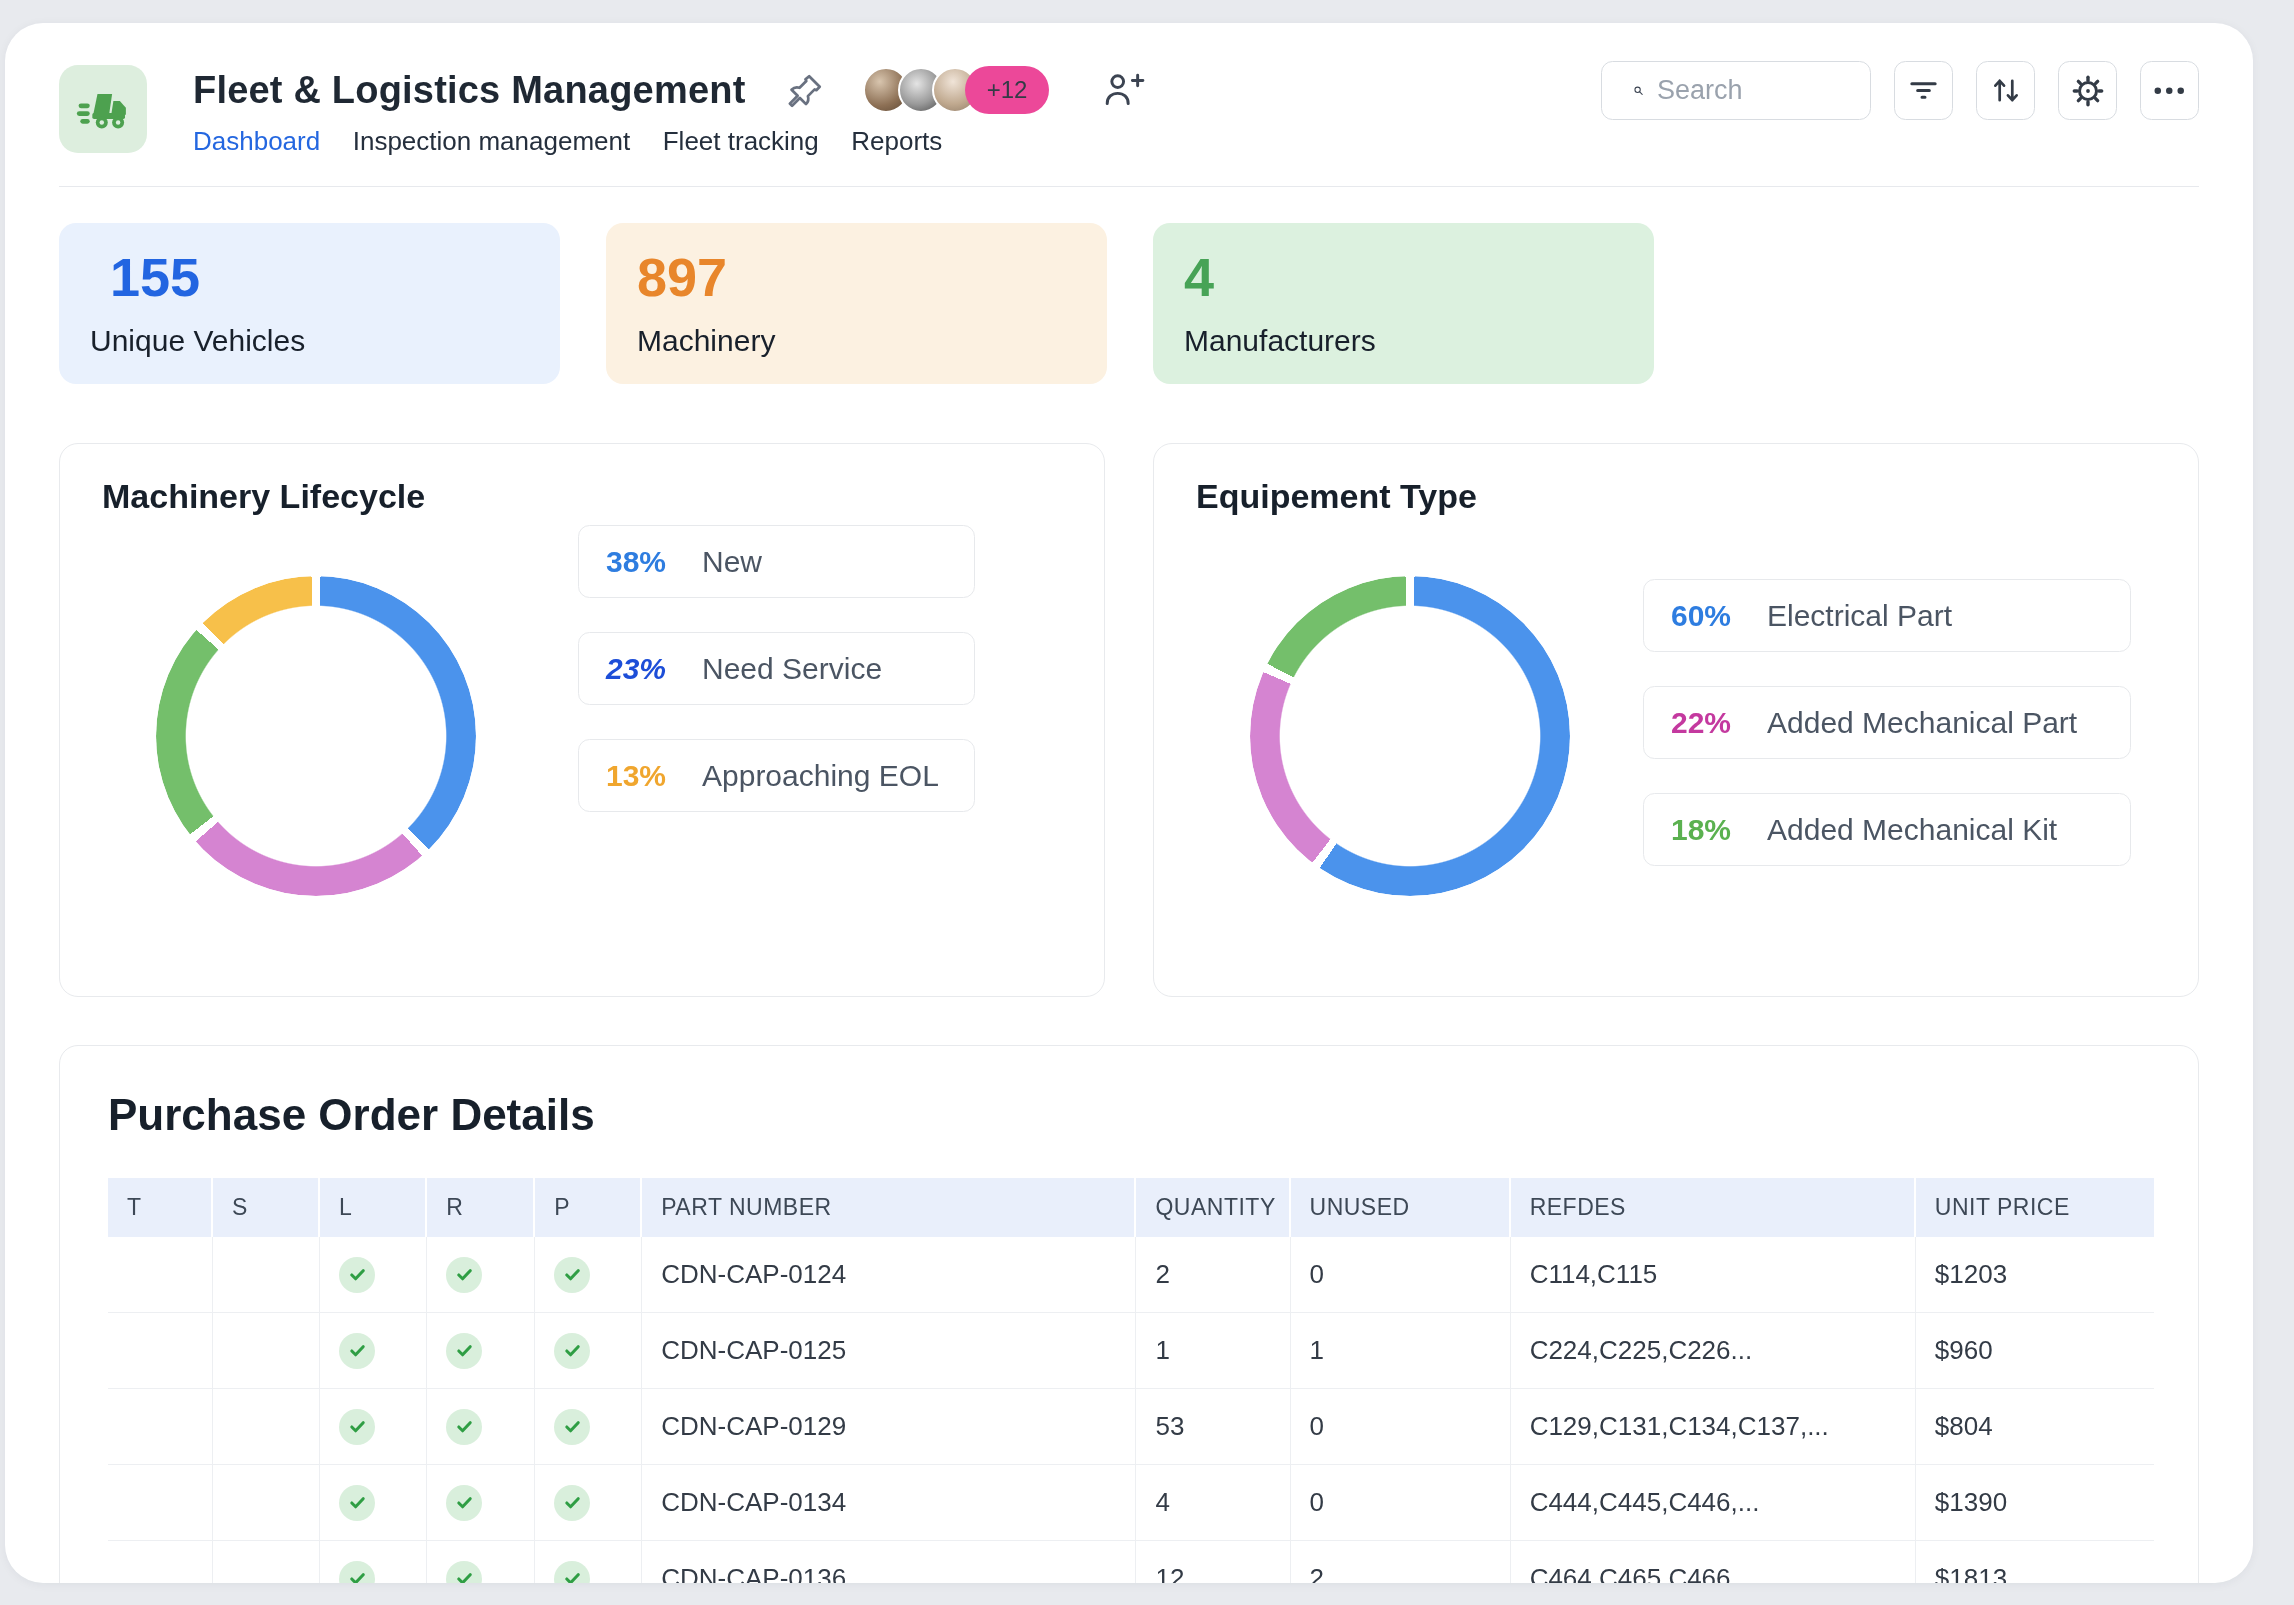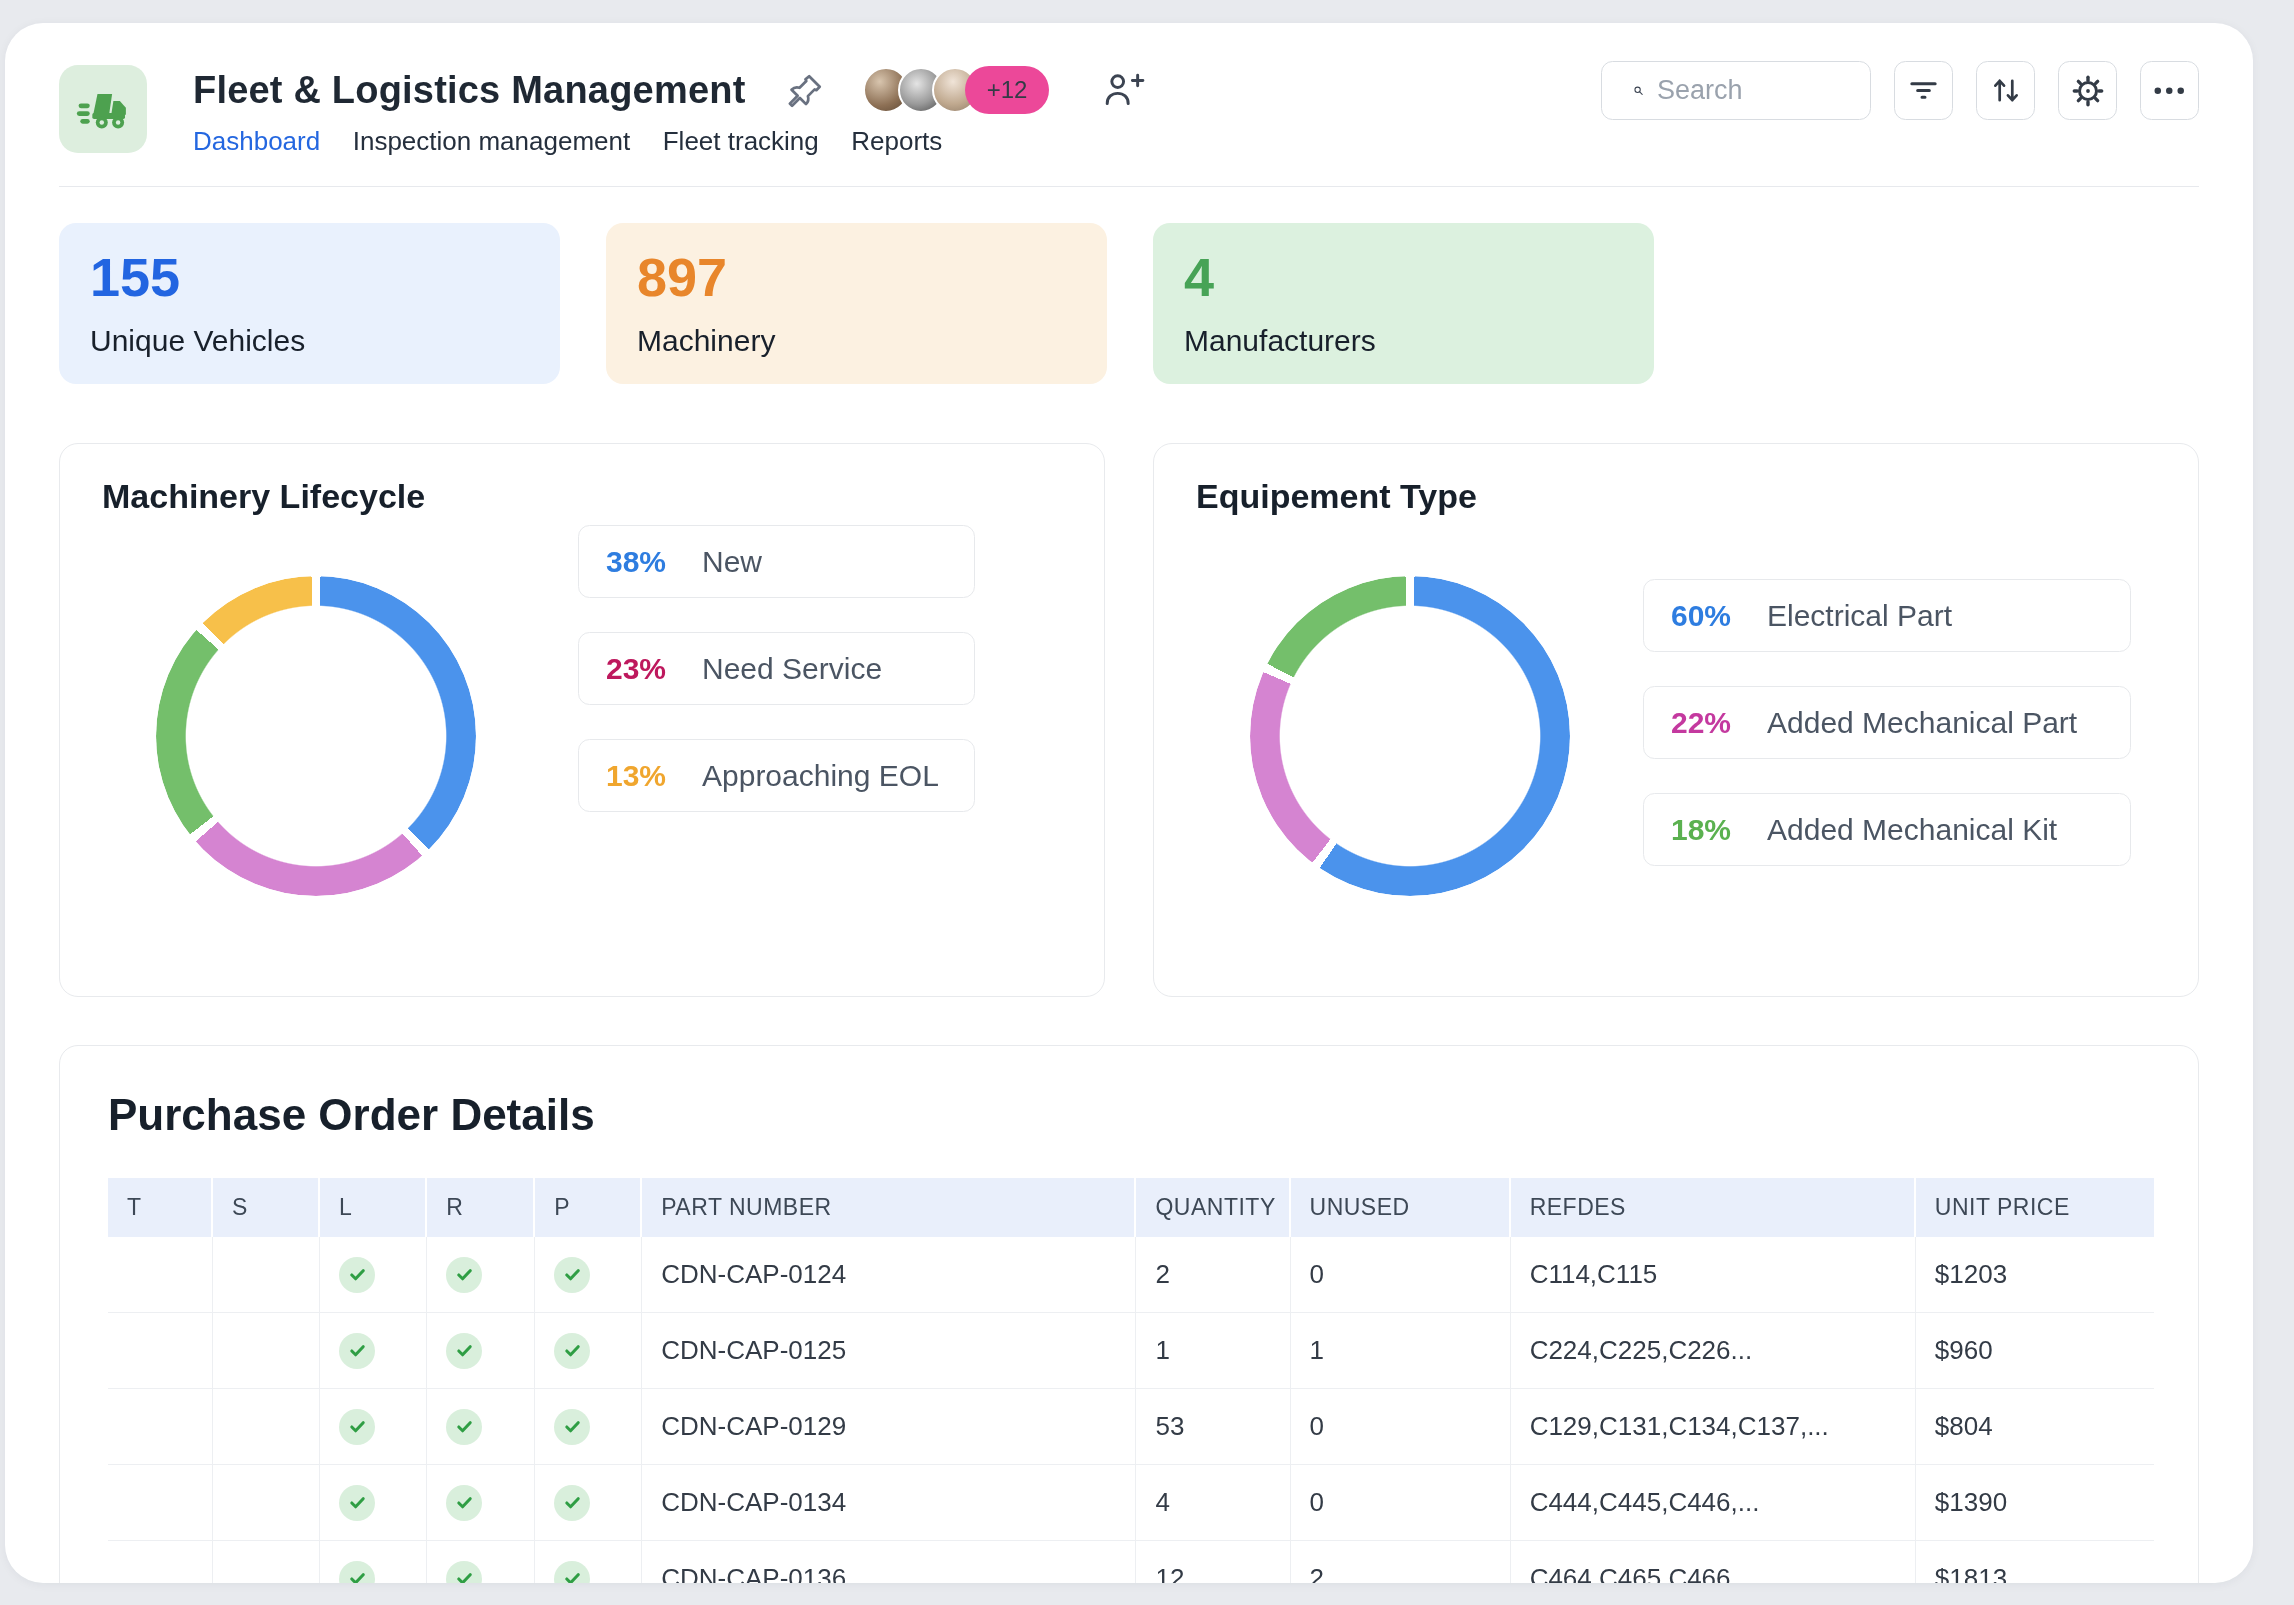--- a/index.html
+++ b/index.html
@@ -180,21 +180,21 @@
           <circle cx="29" cy="5" r="3.4" fill="#333b46"></circle>
         </svg>
       </div>
     </div>
   </div>
 
   <hr class="divider">
 
   <div class="stats" id="stats-container">
       <div class="stat-card" style="background: rgb(233, 241, 253);">
-    <div class="stat-value" style="color: rgb(34, 101, 225);">155</div>
+    <div class="stat-value" style="color: rgb(34, 101, 225); margin-left: 20px;">155</div>
     <div class="stat-label">Unique Vehicles</div>
   </div>
       <div class="stat-card" style="background: rgb(252, 241, 225);">
     <div class="stat-value" style="color: rgb(232, 134, 43);">897</div>
     <div class="stat-label">Machinery</div>
   </div>
       <div class="stat-card" style="background: rgb(220, 241, 223);">
     <div class="stat-value" style="color: rgb(71, 163, 86);">4</div>
     <div class="stat-label">Manufacturers</div>
   </div>
@@ -205,21 +205,21 @@
       <div class="panel-title">Machinery Lifecycle</div>
       <div class="donut">
           <div class="donut-ring" style="background: conic-gradient(rgb(255, 255, 255) 0%, rgb(255, 255, 255) 0.45%, rgb(75, 147, 236) 0.45%, rgb(75, 147, 236) 37.55%, rgb(255, 255, 255) 37.55%, rgb(255, 255, 255) 38.45%, rgb(213, 132, 209) 38.45%, rgb(213, 132, 209) 63.55%, rgb(255, 255, 255) 63.55%, rgb(255, 255, 255) 64.45%, rgb(116, 191, 107) 64.45%, rgb(116, 191, 107) 86.55%, rgb(255, 255, 255) 86.55%, rgb(255, 255, 255) 87.45%, rgb(247, 192, 74) 87.45%, rgb(247, 192, 74) 99.55%, rgb(255, 255, 255) 99.55%, rgb(255, 255, 255) 100.45%);"></div>
         </div>
       <div class="legend">
           <div class="legend-box">
     <span class="legend-pct" style="color: rgb(46, 125, 224);">38%</span>
     <span class="legend-label">New</span>
   </div>
           <div class="legend-box">
-    <span class="legend-pct" style="color: #be185d;">23%</span>
+    <span class="legend-pct" style="color: #1d4ed8; font-style: italic;">23%</span>
     <span class="legend-label">Need Service</span>
   </div>
           <div class="legend-box">
     <span class="legend-pct" style="color: rgb(240, 166, 46);">13%</span>
     <span class="legend-label">Approaching EOL</span>
   </div>
         </div>
     </div>
     <div class="panel panel-equipment chart-panel">
       <div class="panel-title">Equipement Type</div>

